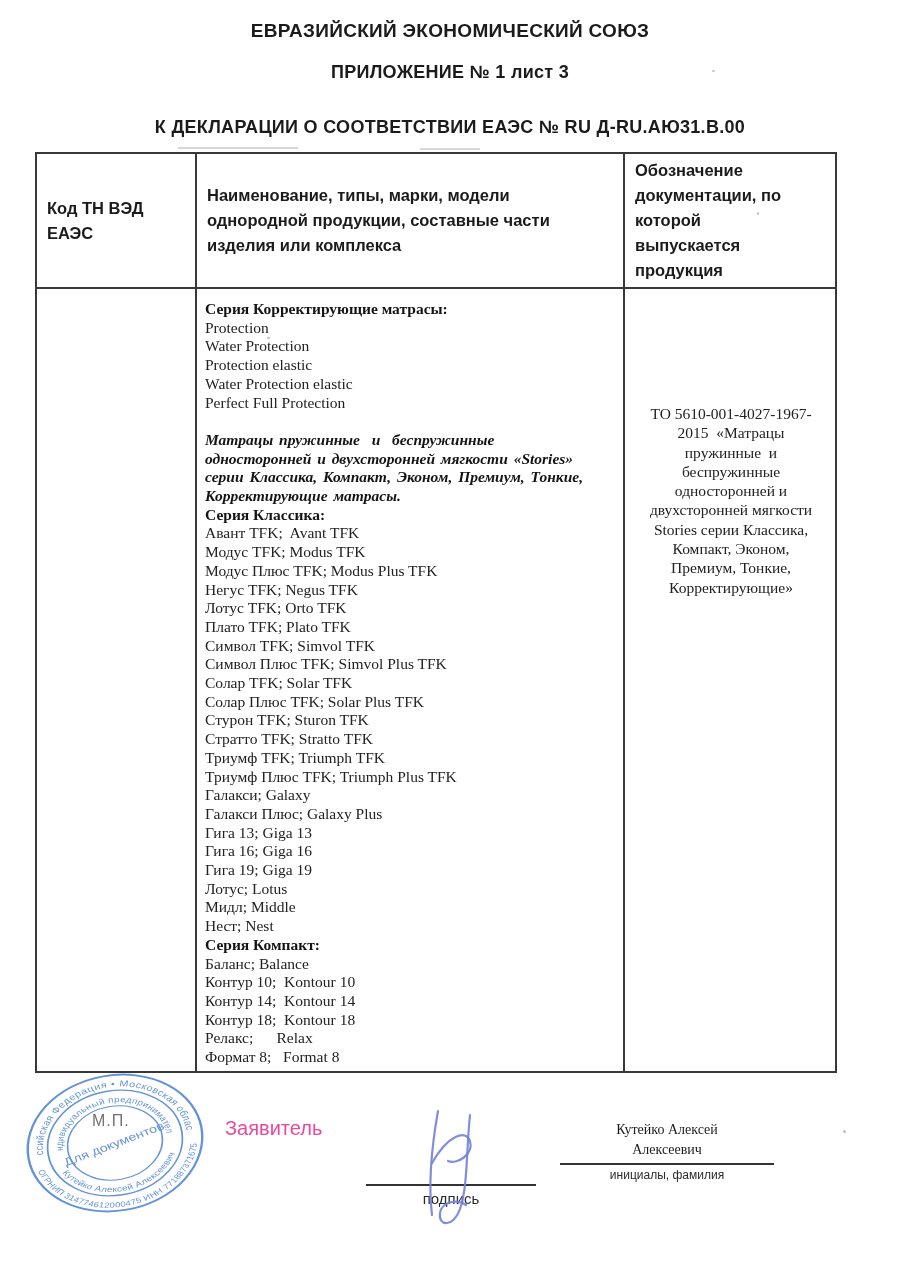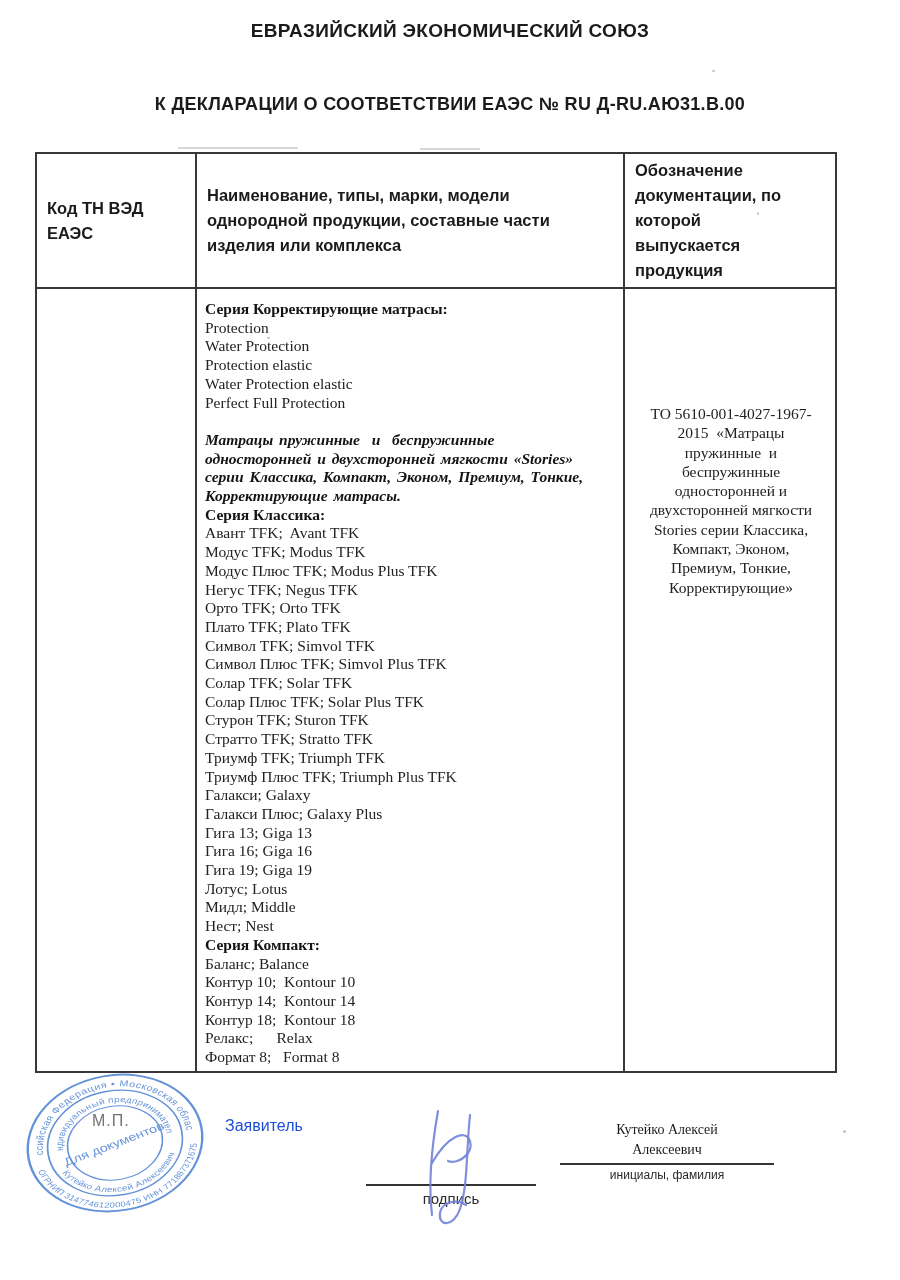--- a/index.html
+++ b/index.html
@@ -8,21 +8,21 @@
     background:#ffffff;
     font-family:"Liberation Sans",sans-serif;
     color:#1e1e1e;
   }
   .page{position:absolute;inset:0;}
 
   
   .title{position:absolute;left:0;width:900px;text-align:center;font-weight:700;color:#1b1b1b;letter-spacing:.3px;}
   .title.t1{top:20px;font-size:19px;}
   .title.t2{top:62px;font-size:18px;}
-  .title.t3{top:94px;font-size:18px;text-align:center;}
+  .title.t3{top:117px;font-size:18px;text-align:center;}
 
   
   table.doc{
     position:absolute;left:35px;top:152px;width:800px;
     border-collapse:collapse;table-layout:fixed;
     background:#fff;
   }
   table.doc th, table.doc td{border:2px solid #383838;}
   table.doc th{
     height:133px;vertical-align:middle;text-align:left;
@@ -39,21 +39,21 @@
   }
   .pline.bold{font-weight:700;color:#141414;}
   .pline.bolditalic{font-weight:700;font-style:italic;color:#141414;word-spacing:2px;}
   .dline{
     font-family:"Liberation Serif",serif;font-size:15.5px;line-height:19.3px;
     min-height:19.3px;color:#222;white-space:pre-wrap;text-align:center;
   }
 
   
   .mp-label{position:absolute;left:92px;top:1112px;font-size:16px;letter-spacing:1px;color:#737373;z-index:5;}
-  .applicant{position:absolute;left:225px;top:1117px;font-size:16px;color:#1d4ed8;}
+  .applicant{position:absolute;left:225px;top:1117px;font-size:20px;color:#ec4899;}
 
   .sig-block{position:absolute;left:366px;top:1184px;width:170px;text-align:center;}
   .sig-rule{border-top:2px solid #333;}
   .sig-caption{font-size:15px;color:#2a2a2a;margin-top:4px;}
 
   .name-block{position:absolute;left:560px;top:1120px;width:214px;text-align:center;}
   .name-text{font-family:"Liberation Serif",serif;font-size:14px;line-height:19.5px;color:#1c1c1c;white-space:pre-line;}
   .name-rule{border-top:2px solid #333;margin-top:4px;}
   .name-caption{font-size:12px;color:#2a2a2a;margin-top:3px;}
 
@@ -72,20 +72,21 @@
   
   .speck{position:absolute;background:#8a8a8a;opacity:.55;border-radius:50%;}
   .streak{position:absolute;background:#9a9a9a;opacity:.4;}
 </style>
 </head>
 <body>
 
 <div class="page">
 
   <div class="title t1">ЕВРАЗИЙСКИЙ ЭКОНОМИЧЕСКИЙ СОЮЗ</div>
+  <div class="title t2">ПРИЛОЖЕНИЕ № 1 лист 3</div>
   <div class="title t3">К ДЕКЛАРАЦИИ О СООТВЕТСТВИИ ЕАЭС № RU Д-RU.АЮ31.В.00</div>
 
   <table class="doc">
     <colgroup>
       <col style="width:160px">
         <col style="width:428px">
         <col style="width:212px">
     </colgroup>
     <thead>
       <tr>
@@ -116,21 +117,21 @@
               <div class="pline"></div>
               <div class="pline bolditalic">Матрацы пружинные  и  беспружинные</div>
               <div class="pline bolditalic">односторонней и двухсторонней мягкости «Stories»</div>
               <div class="pline bolditalic">серии Классика, Компакт, Эконом, Премиум, Тонкие,</div>
               <div class="pline bolditalic">Корректирующие матрасы.</div>
               <div class="pline bold">Серия Классика:</div>
               <div class="pline">Авант TFK;  Avant TFK</div>
               <div class="pline">Модус TFK; Modus TFK</div>
               <div class="pline">Модус Плюс TFK; Modus Plus TFK</div>
               <div class="pline">Негус TFK; Negus TFK</div>
-              <div class="pline">Орто TFK; Orto TFK</div>
+              <div class="pline">Лотус TFK; Orto TFK</div>
               <div class="pline">Плато TFK; Plato TFK</div>
               <div class="pline">Символ TFK; Simvol TFK</div>
               <div class="pline">Символ Плюс TFK; Simvol Plus TFK</div>
               <div class="pline">Солар TFK; Solar TFK</div>
               <div class="pline">Солар Плюс TFK; Solar Plus TFK</div>
               <div class="pline">Стурон TFK; Sturon TFK</div>
               <div class="pline">Стратто TFK; Stratto TFK</div>
               <div class="pline">Триумф TFK; Triumph TFK</div>
               <div class="pline">Триумф Плюс TFK; Triumph Plus TFK</div>
               <div class="pline">Галакси; Galaxy</div>

